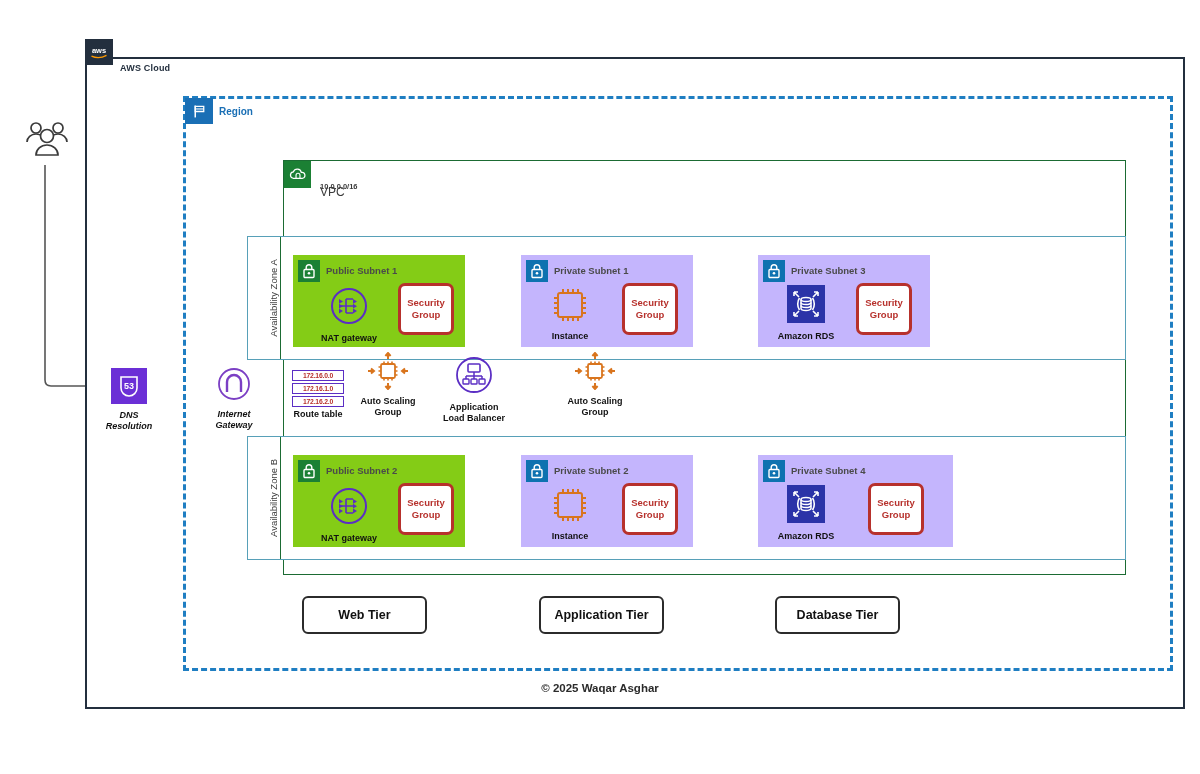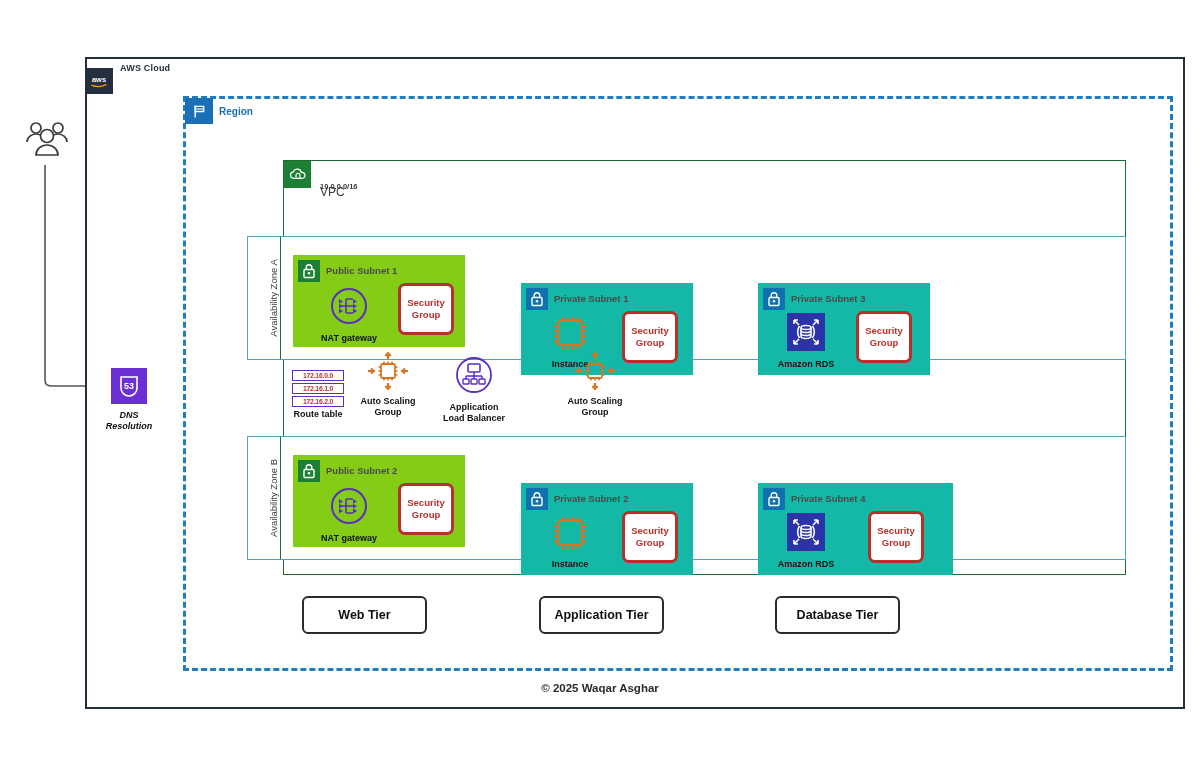--- a/index.html
+++ b/index.html
@@ -2,21 +2,21 @@
 <html><head>
 <meta charset="utf-8">
 <style>
   html,body{margin:0;padding:0;background:#ffffff;}
   body{width:1200px;height:774px;position:relative;font-family:"Liberation Sans",sans-serif;overflow:hidden;}
   .canvas{position:absolute;left:0;top:0;width:1200px;height:774px;}
   .abs{position:absolute;}
 
   
   #aws-cloud{left:85px;top:57px;width:1100px;height:652px;border:2px solid #232F3E;box-sizing:border-box;background:#fff;}
-  #aws-logo-badge{left:85px;top:68px;width:28px;height:26px;background:#232F3E;display:flex;align-items:center;justify-content:center;}
+  #aws-logo-badge{left:85px;top:39px;width:28px;height:26px;background:#232F3E;display:flex;align-items:center;justify-content:center;}
   #aws-logo-badge svg{display:block;}
   #aws-cloud-label{left:120px;top:63px;font-size:9px;color:#232F3E;font-weight:600;letter-spacing:.2px;}
 
   
   #region-box{left:183px;top:96px;width:990px;height:575px;border:3px dashed #1F7EC2;box-sizing:border-box;}
   #region-badge{left:185px;top:98px;width:28px;height:26px;background:#1A6FB5;display:flex;align-items:center;justify-content:center;}
   #region-label{left:219px;top:106px;font-size:10px;color:#1A6FB5;font-weight:700;}
 
   
   #vpc-box{left:283px;top:160px;width:843px;height:415px;border:1.5px solid #1B6B33;box-sizing:border-box;}
@@ -28,21 +28,21 @@
   .az-box{border:1.2px solid #57A0B8;box-sizing:border-box;background:#fff;}
   #az-a{left:247px;top:236px;width:879px;height:124px;}
   #az-b{left:247px;top:436px;width:879px;height:124px;padding-left:40px;}
   .az-divider{position:absolute;left:32px;top:0;bottom:0;width:0;border-left:1.2px solid #1B6B33;}
   .az-label{position:absolute;left:-30px;top:50%;width:110px;transform:translate(0,-50%) rotate(-90deg);transform-origin:center;
     text-align:center;font-size:9.5px;color:#3B3B3B;font-weight:400;}
 
   
   .subnet{position:absolute;box-sizing:border-box;}
   .subnet.public{background:#84cc16;}
-  .subnet.private{background:#14b8a6;margin-top:28px;}
+  .subnet.private{background:#c4b5fd;}
   .subnet-badge{position:absolute;left:5px;top:5px;width:22px;height:22px;display:flex;align-items:center;justify-content:center;}
   .subnet-badge.green{background:#1B8034;}
   .subnet-badge.blue{background:#0E72B0;}
   .subnet-title{position:absolute;left:33px;top:10px;font-size:9.5px;font-weight:700;color:#4A4A4A;}
 
   
   .node{position:absolute;text-align:center;}
   .node .cap{font-size:9px;font-weight:700;color:#111;line-height:11px;margin-top:2px;white-space:nowrap;}
   .node .cap.multi{white-space:normal;width:64px;margin-left:auto;margin-right:auto;}
 
@@ -374,20 +374,28 @@
   <div class="abs" id="dns-node">
     <svg width="36" height="36" viewBox="0 0 36 36" style="margin-bottom:2px;">
       <rect x="0" y="0" width="36" height="36" fill="#6B2FD6"></rect>
       <path d="M10,9 L26,9 L26,20 a8,8 0 0,1 -8,8 a8,8 0 0,1 -8,-8 Z" fill="none" stroke="#fff" stroke-width="1.6"></path>
       <text x="18" y="21" text-anchor="middle" font-family="Liberation Sans, sans-serif" font-size="9" font-weight="700" fill="#fff">53</text>
     </svg>
     <div class="cap">DNS</div>
     <div class="cap">Resolution</div>
   </div>
 
+  <div class="abs" id="igw-node">
+    <svg width="40" height="38" viewBox="0 0 40 38" style="margin-bottom:1px;">
+      <circle cx="20" cy="18" r="15" fill="none" stroke="#7B3FC4" stroke-width="1.8"></circle>
+      <path d="M13,26 L13,16 a7,7 0 0,1 14,0 L27,26" fill="none" stroke="#7B3FC4" stroke-width="2.4"></path>
+    </svg>
+    <div class="cap">Internet</div>
+    <div class="cap">Gateway</div>
+  </div>
 
   <div class="abs tier" id="tier-web">
     <span>Web Tier</span>
   </div>
   <div class="abs tier" id="tier-app">
     <span>Application Tier</span>
   </div>
   <div class="abs tier" id="tier-db">
     <span>Database Tier</span>
   </div>

